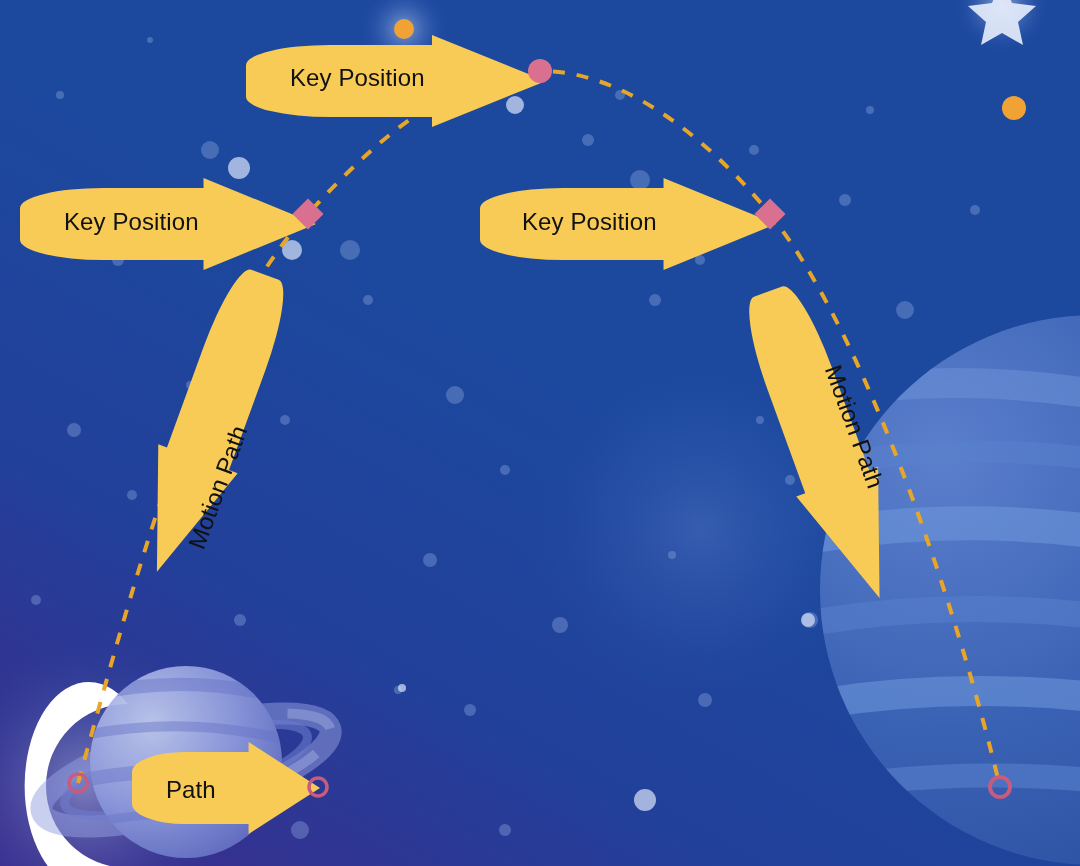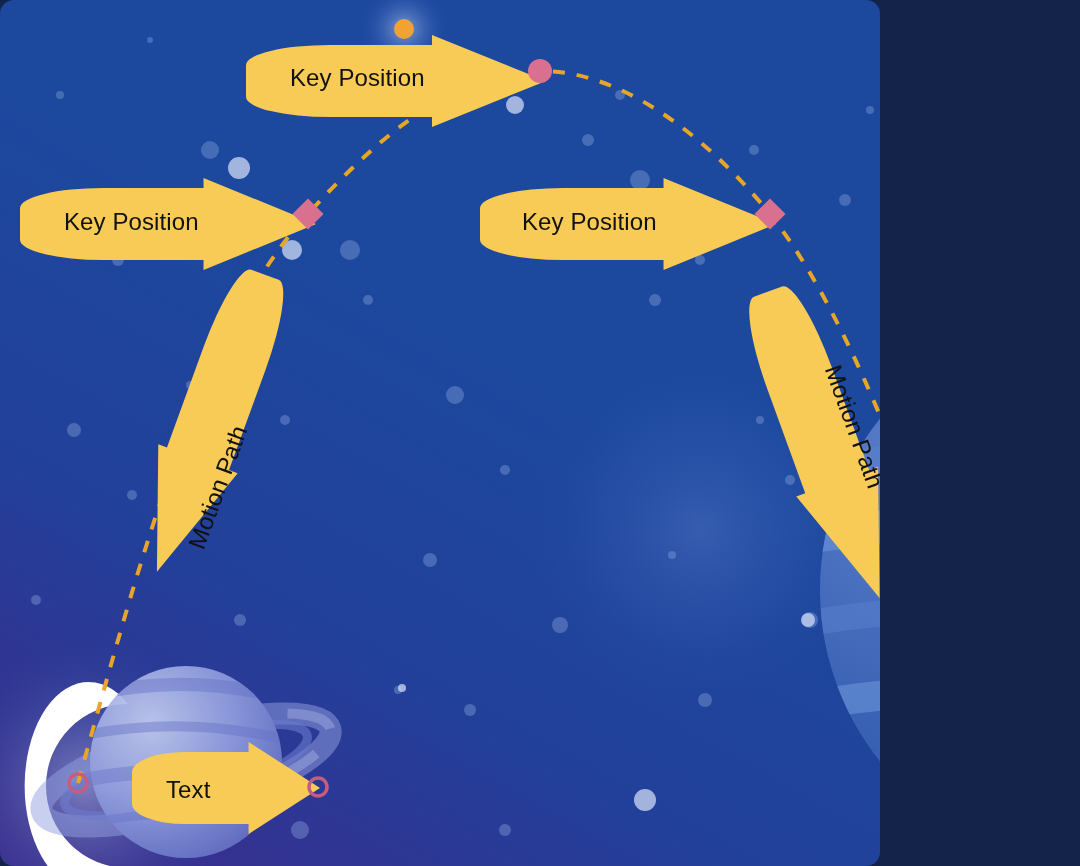--- a/index.html
+++ b/index.html
@@ -1,21 +1,20 @@
 <!DOCTYPE html>
 <html><head>
 <meta charset="utf-8">
 <style>
   html,body{margin:0;padding:0;background:#13234a;}
   #stage{
     position:relative;
-    width:880px;height:866px;
+    width:1080px;height:866px;
     overflow:hidden;
     font-family:"Liberation Sans","DejaVu Sans",sans-serif;
-    border-radius:14px;
   }
   .svgfull{position:absolute;left:0;top:0;width:1080px;height:866px;overflow:visible;}
   .callout-text{
     position:absolute;
     color:#111111;
     font-size:24px;
     font-family:"Liberation Sans","DejaVu Sans",sans-serif;
     white-space:nowrap;
     pointer-events:none;
     letter-spacing:0.1px;
@@ -229,15 +228,15 @@
   <div class="callout-text" style="left:290px; top:64px;">Key Position</div>
 
   <div class="callout-text" style="left:64px; top:208px;">Key Position</div>
 
   <div class="callout-text" style="left:522px; top:208px;">Key Position</div>
 
   <div class="callout-text rot-left" style="left:196px; top:534px;">Motion Path</div>
 
   <div class="callout-text rot-right" style="left:832px; top:352px;">Motion Path</div>
 
-  <div class="callout-text" style="left:166px; top:776px;">Text</div>
+  <div class="callout-text" style="left:166px; top:776px;">Path</div>
 
 </div>
 
 </body></html>

